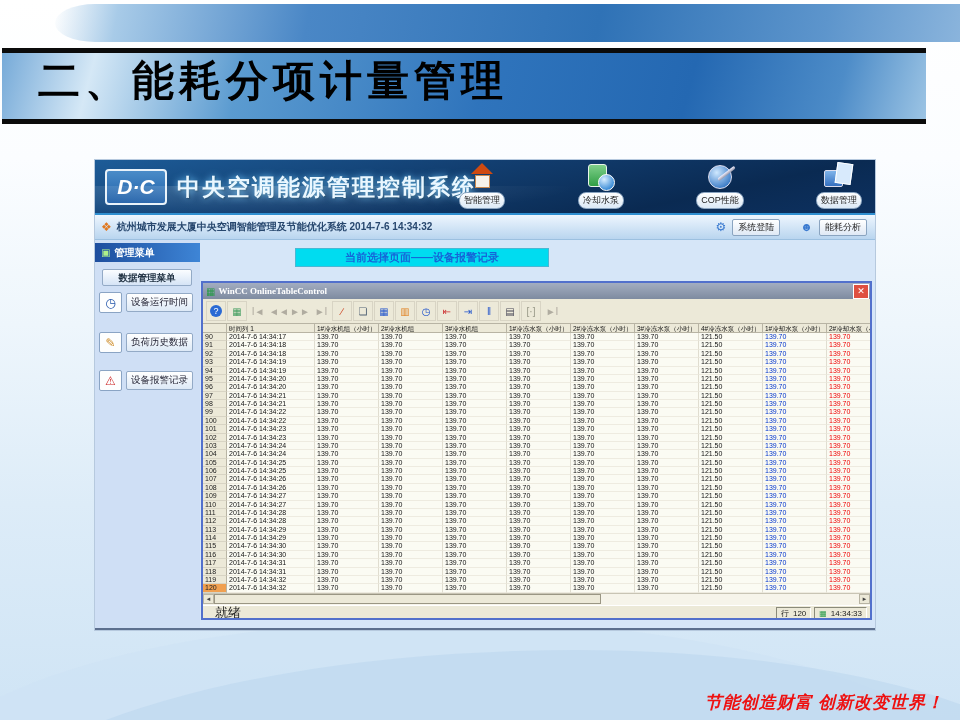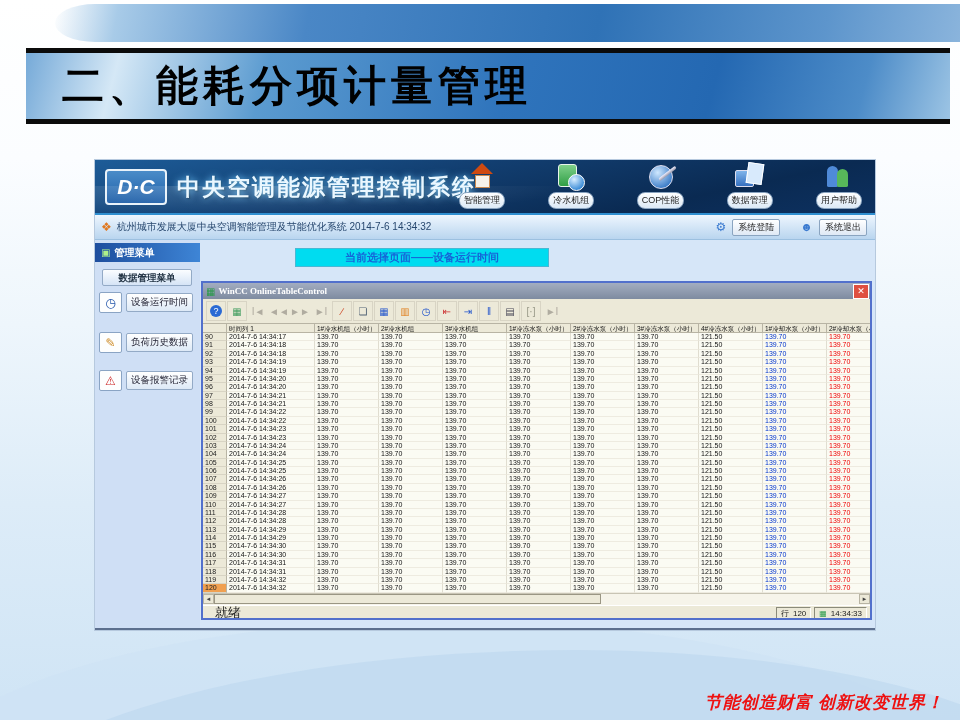--- a/index.html
+++ b/index.html
@@ -8,24 +8,24 @@
     font-family:"Liberation Sans","DejaVu Sans",sans-serif;
     background:linear-gradient(180deg,#ffffff 0%,#fbfdff 22%,#eef6fc 45%,#ddecf8 70%,#cfe4f5 100%);
   }
   
   .top-band{
     position:absolute;left:55px;right:0;top:4px;height:38px;
     background:linear-gradient(100deg,rgba(180,210,238,0) 0%,#a8cbe8 7%,#4a87c6 28%,#2f72b6 60%,#5d95cc 85%,#8ab4dc 100%);
     border-radius:40px 0 0 40px / 19px;
   }
   .title-banner{
-    position:absolute;left:26px;top:48px;width:924px;height:66px;
+    position:absolute;left:2px;top:48px;width:924px;height:66px;
     border-top:5px solid #0b0b0b;border-bottom:5px solid #0b0b0b;
     background:linear-gradient(105deg,#76aad8 0%,#d5e8f6 10%,#5b9bd0 26%,#2f74bc 52%,#2468b2 74%,#4d8cc8 90%,#9cc4e4 100%);
-    display:flex;align-items:center;
+    display:flex;
   }
   .title-banner .txt{
     font-size:42px;font-weight:bold;color:#000;padding-left:36px;letter-spacing:5px;
     font-family:"Liberation Serif","DejaVu Serif",serif;white-space:nowrap;
   }
   .wave-a{position:absolute;left:-90px;right:-70px;bottom:-130px;height:230px;
     border-radius:48% 52% 0 0/75% 95% 0 0;background:#cfe3f4;opacity:.85;}
   .wave-b{position:absolute;left:-40px;right:-120px;bottom:-150px;height:220px;
     border-radius:55% 45% 0 0/90% 70% 0 0;background:#bcd7ee;opacity:.6;}
   .slogan{
@@ -85,21 +85,21 @@
     background:#d8eafc;border:1px solid #fff;transform:rotate(8deg);}
   .user-help-icon::before{content:"";position:absolute;left:5px;top:3px;width:11px;height:21px;
     background:#4f8ad8;border-radius:6px 6px 2px 2px;}
   .user-help-icon::after{content:"";position:absolute;right:8px;top:6px;width:11px;height:18px;
     background:#57b85a;border-radius:6px 6px 2px 2px;}
   .status-row{
     height:24px;background:linear-gradient(#eef6fe,#b9d5ef);border-bottom:1px solid #9cc0e0;
     display:flex;align-items:center;position:relative;
   }
   .status-row .pin{font-size:12px;color:#e07820;margin:0 5px 0 6px;}
-  .status-text{font-size:10px;color:#27476e;font-weight:normal;white-space:nowrap;}
+  .status-text{font-size:10px;color:#27476e;font-weight:bold;white-space:nowrap;}
   .status-right{position:absolute;right:8px;top:0;height:24px;display:flex;align-items:center;gap:6px;}
   .sess-icon{font-size:12px;color:#3a7ad0;}
   .sess-btn{font-size:9px;color:#222;background:linear-gradient(#ffffff,#dfe9f5);
     border:1px solid #8aa4c0;border-radius:2px;padding:1px 5px;margin-right:14px;cursor:pointer;white-space:nowrap;}
   .sess-btn:last-child{margin-right:0;}
   .app-body{position:relative;height:391px;display:flex;}
   
   .sidebar{width:105px;background:#cfdff5;position:relative;flex:0 0 105px;}
   .side-header{
     margin-top:3px;height:19px;display:flex;align-items:center;
@@ -179,49 +179,45 @@
   <div class="app-header">
     <div class="logo-box">D·C</div>
     <div class="app-title">中央空调能源管理控制系统</div>
     <div class="app-nav">
         <div class="nav-item">
           <div class="icon-shape home-icon"></div>
           <div class="nav-label">智能管理</div>
         </div>
         <div class="nav-item">
           <div class="icon-shape energy-allocation-icon"></div>
-          <div class="nav-label">冷水机组</div>
+          <div class="nav-label">冷却水泵</div>
         </div>
         <div class="nav-item">
           <div class="icon-shape cop-performance-icon"></div>
           <div class="nav-label">COP性能</div>
         </div>
         <div class="nav-item">
           <div class="icon-shape data-management-icon"></div>
           <div class="nav-label">数据管理</div>
-        </div>
-        <div class="nav-item">
-          <div class="icon-shape user-help-icon"></div>
-          <div class="nav-label">用户帮助</div>
         </div>
       </div>
   </div>
 
   <div class="status-row">
     <span class="pin">❖</span>
     <span class="status-text">
       <span>杭州城市发展大厦中央空调智能管理及节能优化系统</span>
       <span> </span>
       <span>2014-7-6 14:34:32</span>
     </span>
     <span class="status-right">
       <span class="sess-icon">⚙</span>
       <span class="sess-btn">系统登陆</span>
       <span class="sess-icon">☻</span>
-      <span class="sess-btn">系统退出</span>
+      <span class="sess-btn">能耗分析</span>
     </span>
   </div>
 
   <div class="app-body">
     <div class="sidebar">
       <div class="side-header">
         <span class="gl">▣</span>
         <span>管理菜单</span>
       </div>
       <div class="menu-title">数据管理菜单</div>
@@ -235,21 +231,21 @@
             <span class="side-lbl">负荷历史数据</span>
           </div>
           <div class="side-item" style="top: 130px;">
             <span class="side-ico" style="color: rgb(204, 34, 34);">⚠</span>
             <span class="side-lbl">设备报警记录</span>
           </div>
         </div>
     </div>
 
     <div class="main">
-      <div class="page-banner">当前选择页面——设备运行时间</div>
+      <div class="page-banner">当前选择页面——设备报警记录</div>
 
       <div class="wincc">
         <div class="wtitle">
           <span class="wicon">▦</span>
           <span class="wtxt">WinCC OnlineTableControl</span>
           <span class="wclose">✕</span>
         </div>
         <div class="wtoolbar">
             <div class="tb-btn help-icon">
               <span style="color: rgb(255, 255, 255);">?</span>

